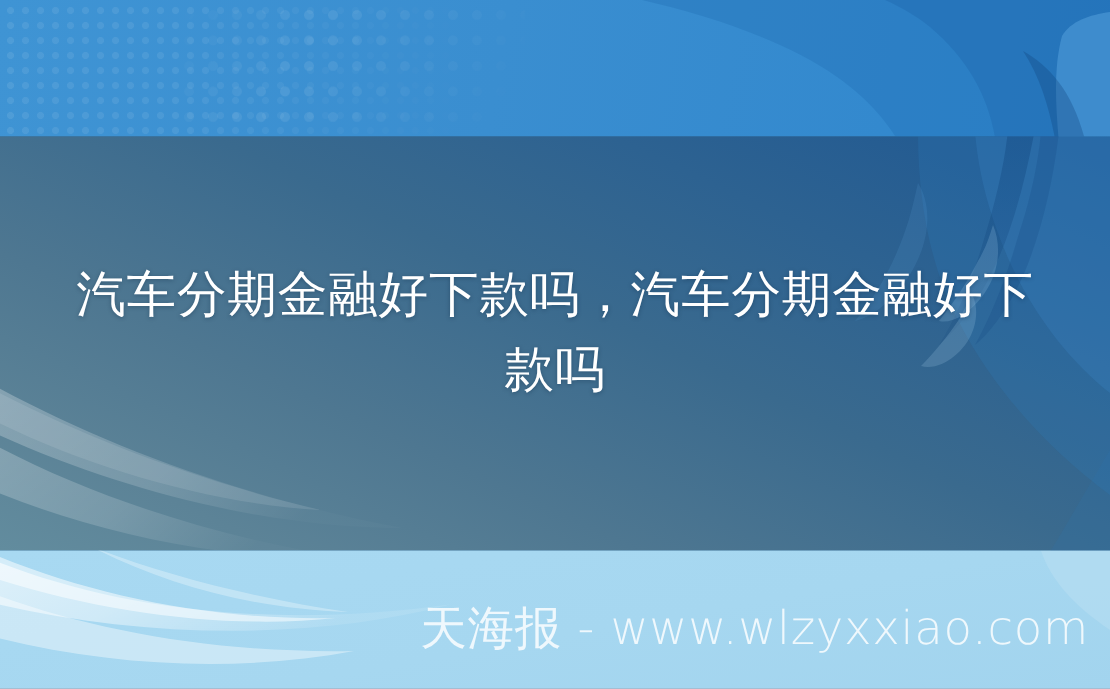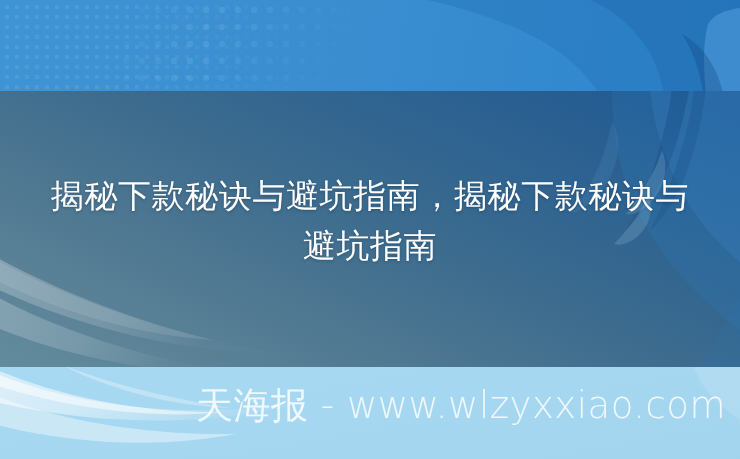--- a/index.html
+++ b/index.html
@@ -94,23 +94,23 @@
     font-weight: 400;
     letter-spacing: 0.6px;
     text-shadow: 0 1px 3px rgba(10,35,60,0.35);
     font-family: "DejaVu Sans", "Liberation Sans", sans-serif;
   }
 
   
   .watermark {
     position: absolute;
     right: 14px;
-    top: 389px;
+    top: 402px;
     color: rgba(255,255,255,0.82);
-    font-size: 37px;
+    font-size: 31px;
     line-height: 34px;
     letter-spacing: 0.5px;
     white-space: nowrap;
     font-family: "DejaVu Sans", "Liberation Sans", sans-serif;
     font-weight: 300;
   }
 </style>
 </head>
 <body>
 
@@ -185,18 +185,18 @@
     <g clip-path="url(#clipBot)">
       <path d="M-50,352 C30,396 150,424 300,403 C190,432 50,424 -60,386 Z" fill="url(#gSwoosh)"></path>
       <path d="M-60,372 C20,412 120,436 236,434 C140,452 30,442 -70,404 Z" fill="#ffffff" opacity="0.40"></path>
       <path d="M-30,358 C40,392 130,414 224,412 C150,420 60,408 -20,380 Z" fill="#ffffff" opacity="0.52"></path>
       <path d="M60,364 C110,390 170,406 232,408 C176,400 110,384 60,364 Z" fill="#ffffff" opacity="0.30"></path>
       <path d="M740,367 L740,420 C716,404 700,386 694,367 Z" fill="#ffffff" opacity="0.12"></path>
     </g>
   </svg>
 
   <div class="title-wrap">
-    <h1 class="title">揭秘下款秘诀与避坑指南，揭秘下款秘诀与避坑指南</h1>
+    <h1 class="title">汽车分期金融好下款吗，汽车分期金融好下款吗</h1>
   </div>
 
   <div class="watermark">天海报 - www.wlzyxxiao.com</div>
 
 </div>
 
 </body></html>

